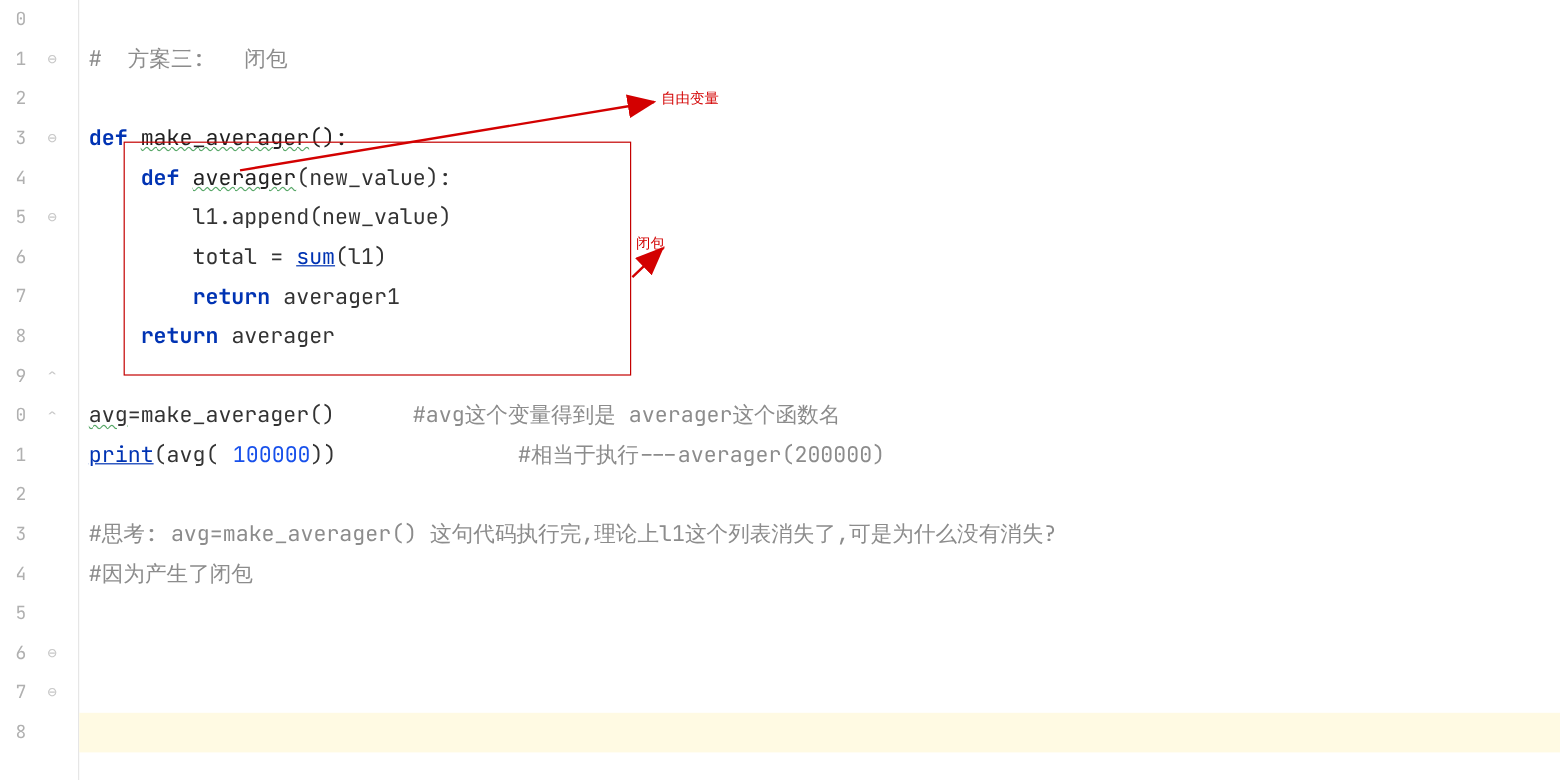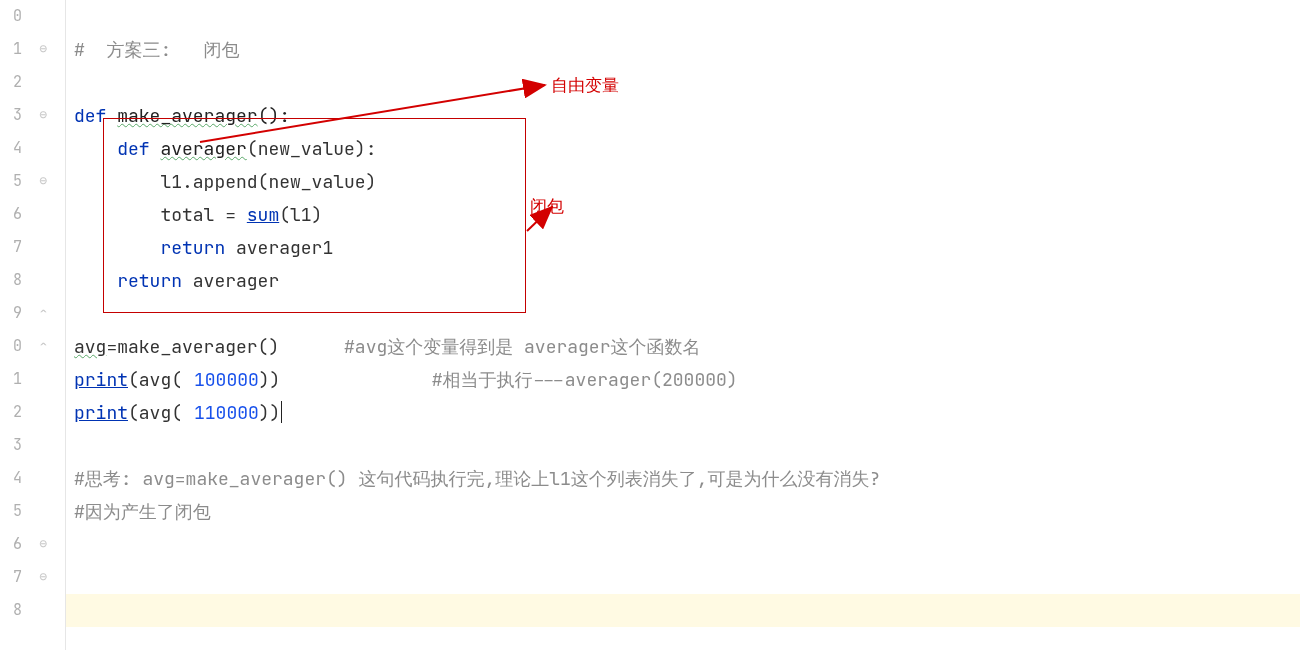--- a/index.html
+++ b/index.html
@@ -45,21 +45,21 @@
     left: 50%;
     transform: translateX(-50%);
     top: 9px;
     width: 13px; height: 13px;
     color: #c8c8c8;
     font-size: 13px;
     line-height: 13px;
     text-align: center;
     pointer-events: none;
   }
-  .kw { color: #0033b3; font-weight: 400; }
+  .kw { color: #0033b3; font-weight: 700; }
   .fn { color: #222; }
   .builtin { color: #0033b3; text-decoration: underline; }
   .num { color: #1750eb; margin-left: 12px; }
   .op { color: #222; }
   .paren { color: #222; }
   .cmt { color: #8c8c8c; }
   .squiggly-green {
     text-decoration-line: underline;
     text-decoration-style: wavy;
     text-decoration-color: #59a869;
@@ -76,21 +76,21 @@
   .red-box {
     position: absolute;
     border: 1px solid #c40000;
     pointer-events: none;
     z-index: 3;
   }
   .annot {
     position: absolute;
     color: #d30000;
     font-family: "Microsoft YaHei", "SimSun", sans-serif;
-    font-size: 17px;
+    font-size: 12px;
     z-index: 4;
     pointer-events: none;
   }
   svg.overlay {
     position: absolute;
     left: 0; top: 0;
     width: 1300px; height: 650px;
     z-index: 3;
     pointer-events: none;
   }
@@ -161,21 +161,20 @@
     <div class="line"></div>
     <div class="line"><span class="kw">def</span> <span class="fn squiggly-green">make_averager</span><span class="paren">():</span></div>
     <div class="line">    <span class="kw">def</span> <span class="fn squiggly-green">averager</span>(<span>new_value</span>):</div>
     <div class="line">        <span>l1</span><span>.append(new_value)</span></div>
     <div class="line">        <span>total</span><span> = </span><span class="builtin">sum</span><span>(l1)</span></div>
     <div class="line">        <span class="kw">return</span><span> averager1</span></div>
     <div class="line">    <span class="kw">return</span><span> averager</span></div>
     <div class="line"></div>
     <div class="line"><span class="squiggly-green">avg</span><span>=</span><span>make_averager()</span>      <span class="cmt">#avg这个变量得到是 averager这个函数名</span></div>
     <div class="line"><span class="builtin">print</span><span>(avg(</span><span class="num">100000</span><span>))</span>              <span class="cmt">#相当于执行---averager(200000)</span></div>
-    <div class="line"><span class="builtin">print</span><span>(avg(</span><span class="num">110000</span><span>))</span><span class="caret"></span></div>
     <div class="line"></div>
     <div class="line"><span class="cmt">#思考: avg=make_averager() 这句代码执行完,理论上l1这个列表消失了,可是为什么没有消失?</span></div>
     <div class="line"><span class="cmt">#因为产生了闭包</span></div>
     <div class="line"></div>
   </div>
 </div>
 
 <div class="red-box" style="left:103px; top:118px; width:423px; height:195px;"></div>
 
 <div class="annot" style="left:551px; top:74px;">自由变量</div>

